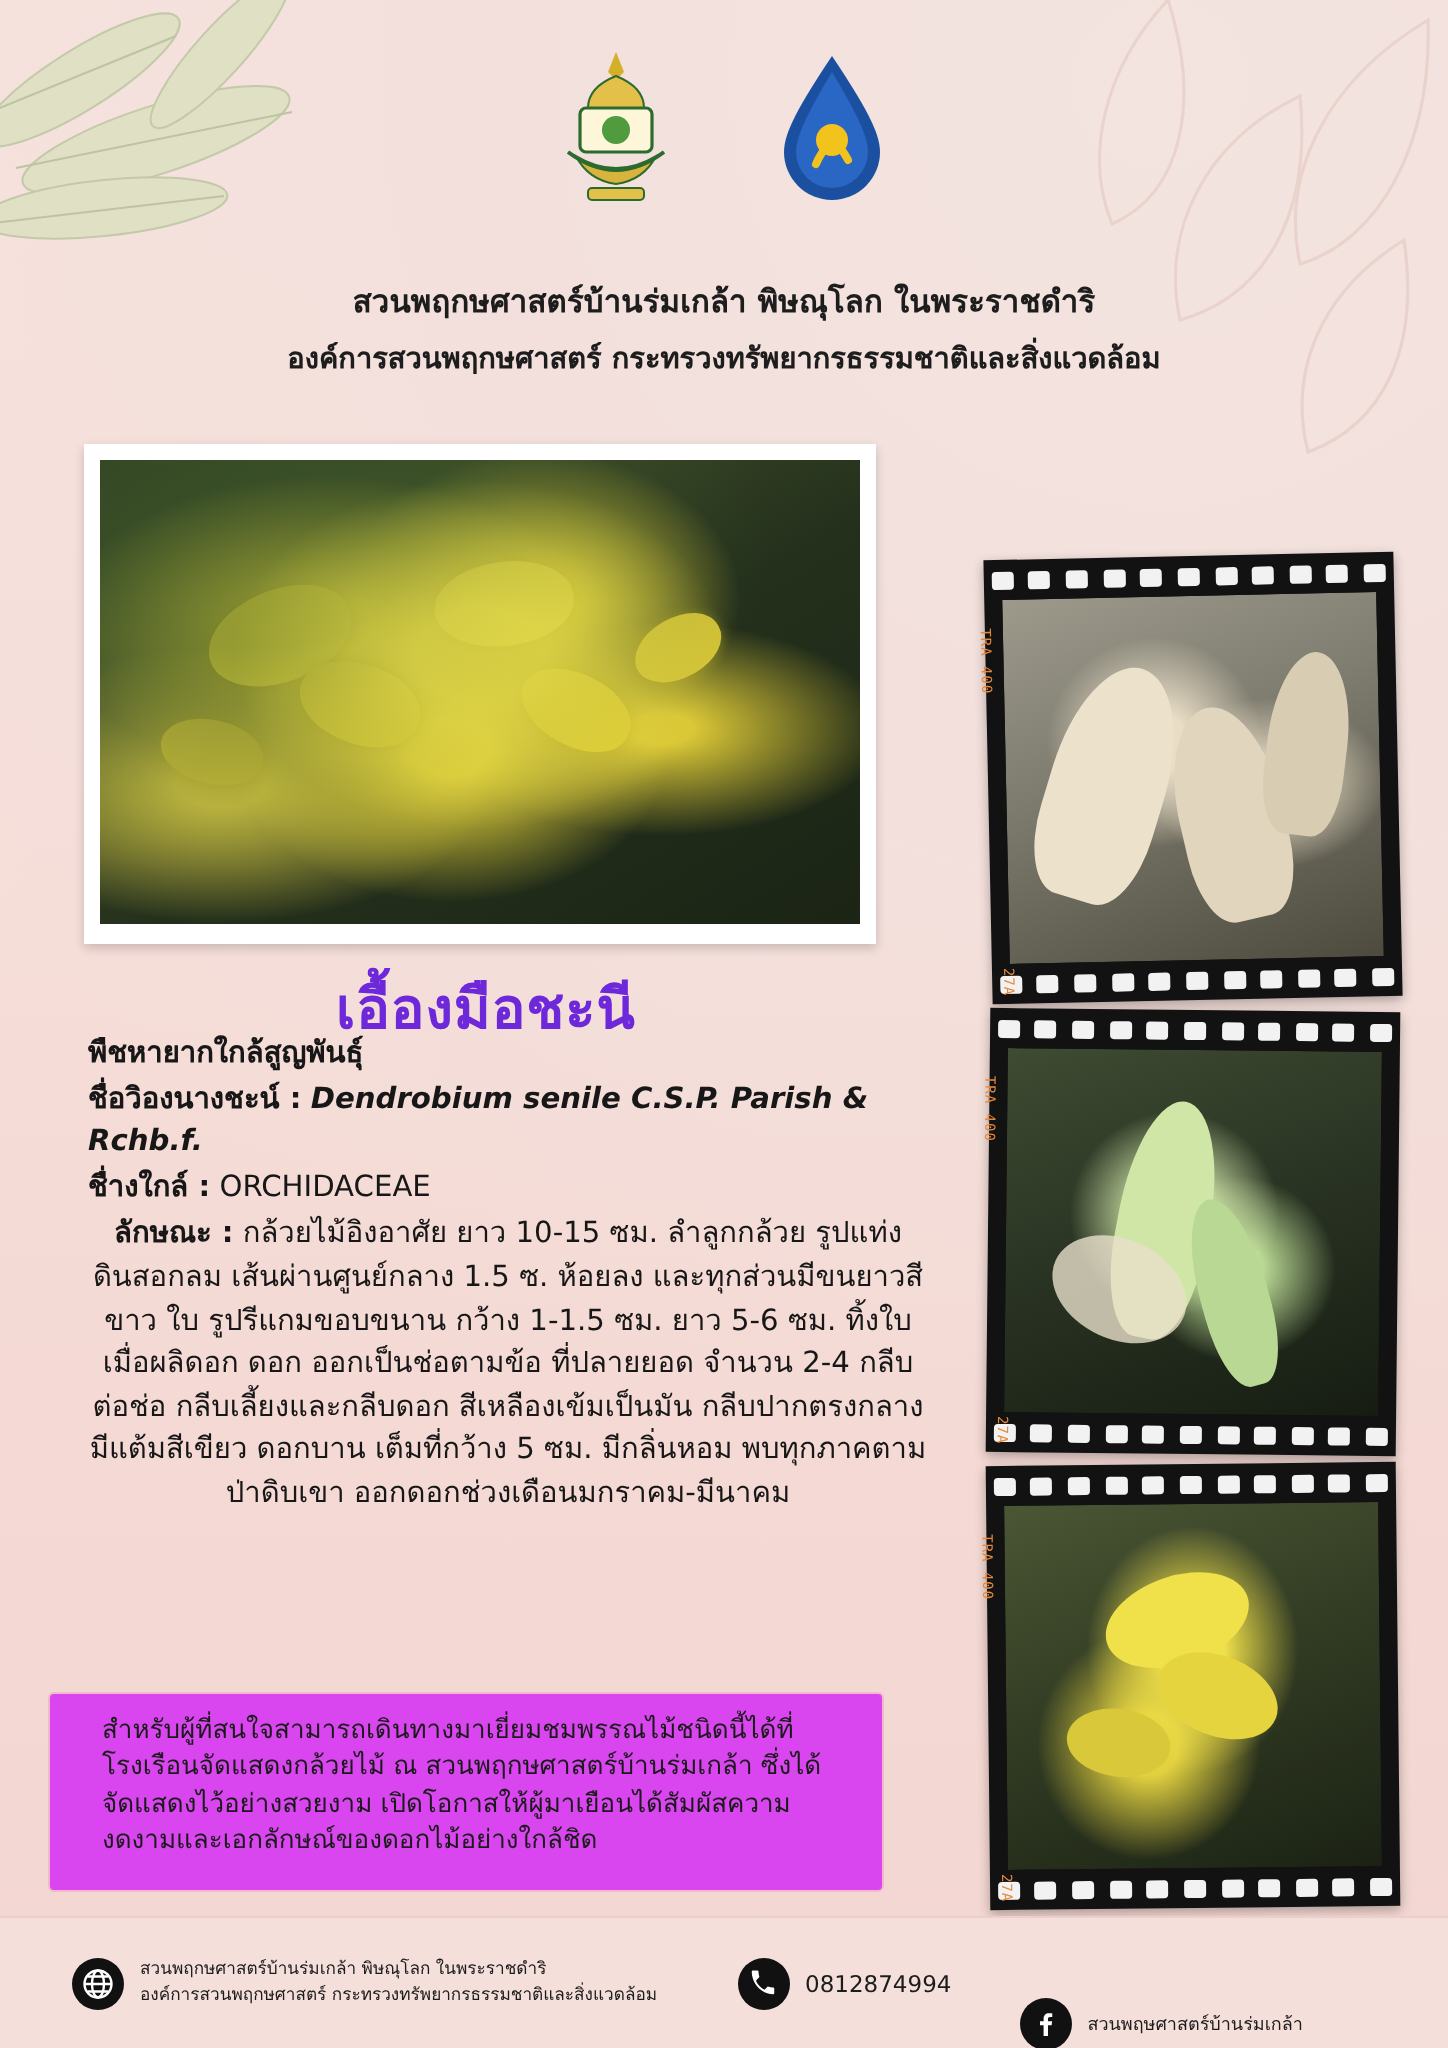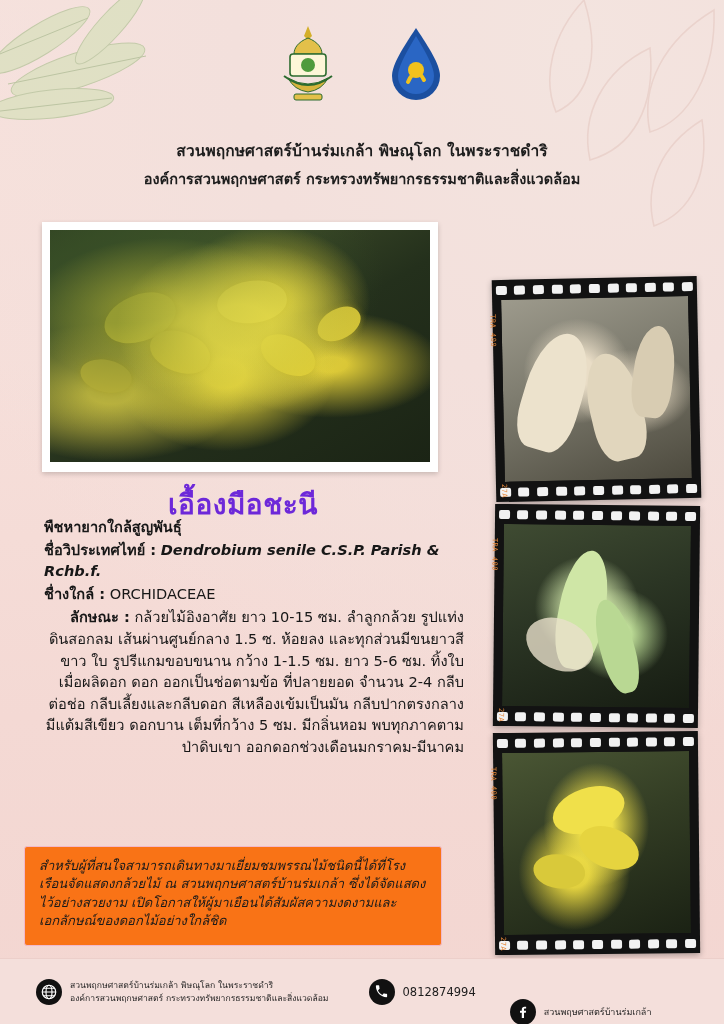--- a/index.html
+++ b/index.html
@@ -75,21 +75,21 @@
   }
 
   
   .info {
     position:absolute; left:44px; top:516px; width:420px; z-index:5;
     color:#171717; font-size:14.6px; line-height:1.48;
   }
   .info .row { margin-bottom:1px; }
   .lbl { font-weight:bold; }
   .sci { font-style:italic;font-weight:bold; }
-  .para { margin-top:2px; text-align:right; }
+  .para { margin-top:2px; text-align:center; }
 
   
   .film {
     position:absolute; z-index:5;
     background:#121212;
     box-shadow:0 2px 6px rgba(0,0,0,.3);
   }
   .film .sprockets-top, .film .sprockets-bottom {
     position:absolute; left:0; right:0; height:14px;
     display:flex; justify-content:space-around; align-items:center;
@@ -131,23 +131,23 @@
       radial-gradient(ellipse at 50% 40%, #f0e04a 0 12%, rgba(240,224,74,0) 40%),
       radial-gradient(ellipse at 38% 66%, #e2d13f 0 9%, rgba(226,209,63,0) 34%),
       linear-gradient(160deg,#4a5634 0%, #333d24 45%, #1b2214 100%);
     position:relative;
   }
   .blob { position:absolute; border-radius:50%; }
 
   
   .note {
     position:absolute; left:24px; top:846px; width:418px; height:100px;
-    background:#f97316; border:1px solid #f1b9cb; border-radius:3px;
-    z-index:5; padding:10px 14px;
-    font-size:13px; line-height:1.42; color:#1a1a1a;font-style:italic;
+    background:#d946ef; border:1px solid #f1b9cb; border-radius:3px;
+    z-index:5; padding:10px 26px;
+    font-size:13px; line-height:1.42; color:#1a1a1a;
   }
 
   
   .footer {
     position:absolute; left:0; right:0; bottom:0; height:66px;
     background:#f4dfdb; z-index:6;
     border-top:1px solid #eccfca;
     display:flex; align-items:center;
   }
   .footer-item { display:flex; align-items:center; gap:8px; }
@@ -222,21 +222,21 @@
     <div class="petal" style="left:8%;top:56%;width:52px;height:32px;transform:rotate(12deg);background:#cdbe3a;"></div>
     <div class="petal" style="left:70%;top:34%;width:46px;height:30px;transform:rotate(-30deg);background:#d5c437;"></div>
   </div>
 </div>
 
 <div class="plant-title">เอื้องมือชะนี</div>
 
 <div class="info">
   <div class="row lbl">พืชหายากใกล้สูญพันธุ์</div>
   <div class="row">
-    <span class="lbl">ชื่อวิประเทศไทย์ :</span>
+    <span class="lbl">ชื่อวิองนางชะน์ :</span>
     <span class="sci">Dendrobium senile C.S.P. Parish &amp; Rchb.f.</span>
   </div>
   <div class="row">
     <span class="lbl">ชื่างใกล์ :</span>
     <span>ORCHIDACEAE</span>
   </div>
   <div class="row para">
     <span class="lbl">ลักษณะ :</span>
     <span>กล้วยไม้อิงอาศัย ยาว 10-15 ซม. ลำลูกกล้วย รูปแท่ง ดินสอกลม เส้นผ่านศูนย์กลาง 1.5 ซ. ห้อยลง และทุกส่วนมีขนยาวสีขาว ใบ รูปรีแกมขอบขนาน กว้าง 1-1.5 ซม. ยาว 5-6 ซม. ทิ้งใบเมื่อผลิดอก ดอก ออกเป็นช่อตามข้อ ที่ปลายยอด จำนวน 2-4 กลีบต่อช่อ กลีบเลี้ยงและกลีบดอก สีเหลืองเข้มเป็นมัน กลีบปากตรงกลางมีแต้มสีเขียว ดอกบาน เต็มที่กว้าง 5 ซม. มีกลิ่นหอม พบทุกภาคตามป่าดิบเขา ออกดอกช่วงเดือนมกราคม-มีนาคม</span>
   </div>

